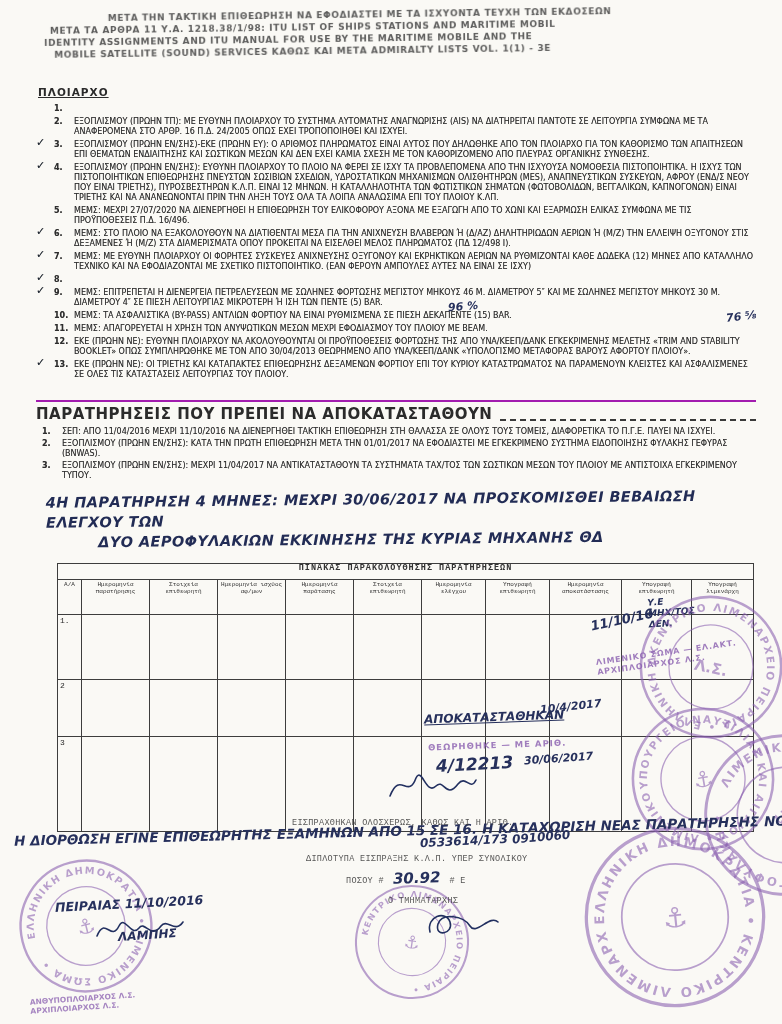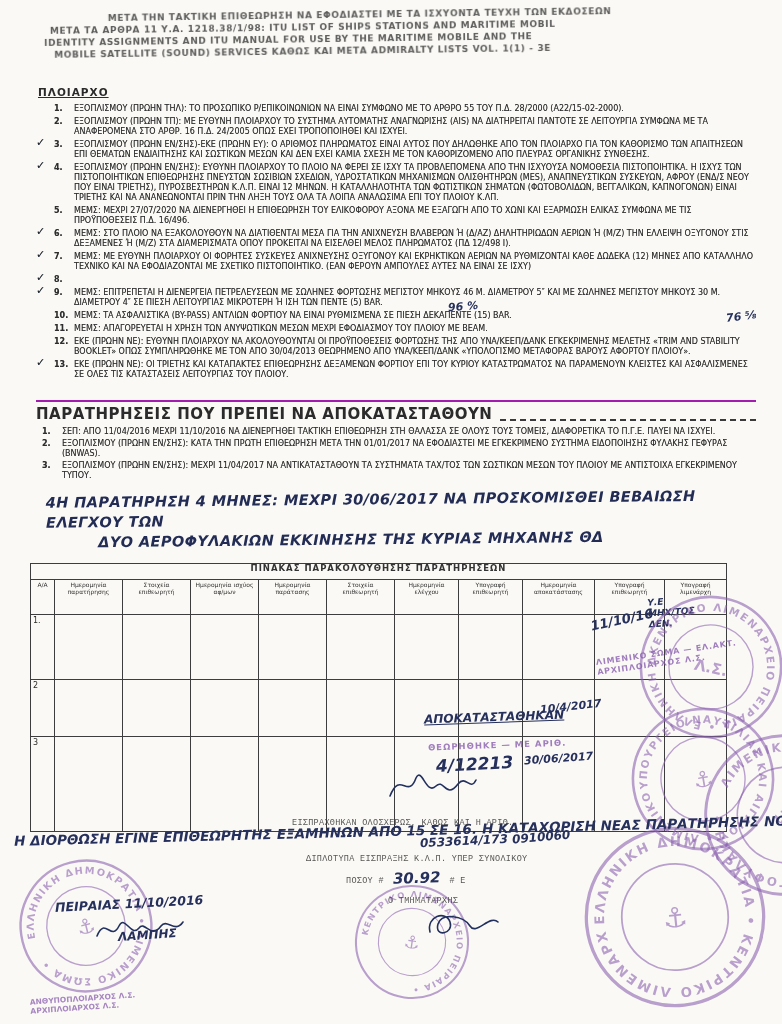--- a/index.html
+++ b/index.html
@@ -22,21 +22,21 @@
   .obs-head{display:flex;align-items:flex-end;gap:8px;margin:20px 26px 4px 36px;border-top:2px solid #a21caf;padding-top:3px;font-size:15px;font-weight:bold;letter-spacing:.5px;}
   .obs-head::after{content:"";flex:1;border-bottom:2px dashed #3a3a3a;margin-bottom:2px;}
   .obs-list{margin:4px 26px 0 40px;}
   .obs-list .li{margin-bottom:2px;}
   
   .hw{font-family:"DejaVu Sans",sans-serif;font-style:italic;font-weight:600;color:#26305c;display:inline-block;}
   .hw-lines{margin:8px 30px 0 46px;transform:rotate(-0.6deg);}
   .hw-lines div{font-size:14.5px;letter-spacing:.4px;line-height:20px;color:#222c55;font-style:italic;font-weight:600;}
   .hw-lines div:nth-child(2){margin-left:52px;}
   
-  .obs-table{border-collapse:collapse;table-layout:fixed;width:592px;margin:14px 0 0 30px;}
+  .obs-table{border-collapse:collapse;table-layout:fixed;width:592px;margin:14px 0 0 57px;font-family:Liberation Mono, monospace;}
   .obs-table th,.obs-table td{border:1px solid #3d3d3d;padding:1px 2px;vertical-align:top;}
   .obs-table .tt{text-align:center;font-size:8.5px;font-weight:bold;letter-spacing:1px;height:13px;}
   .obs-table thead th{font-size:6px;font-weight:normal;line-height:7px;text-align:center;height:32px;color:#333;}
   .obs-table td{font-size:8px;}
   .r1 td{height:62px;} .r2 td{height:54px;} .r3 td{height:92px;}
   
   .abs{position:absolute;white-space:nowrap;}
   .purple{color:#8a5fb0;font-weight:bold;}
   .stamp{position:absolute;opacity:.58;}
   .stamp .sc{fill:none;stroke:#8a5fb0;stroke-width:2.6;}
@@ -56,21 +56,20 @@
     <div>ΜΕΤΑ ΤΑ ΑΡΘΡΑ 11 Υ.Α. 1218.38/1/98: ITU LIST OF SHIPS STATIONS AND MARITIME MOBIL</div>
     <div>IDENTITY ASSIGNMENTS AND ITU MANUAL FOR USE BY THE MARITIME MOBILE AND THE</div>
     <div>MOBILE SATELLITE (SOUND) SERVICES ΚΑΘΩΣ ΚΑΙ ΜΕΤΑ ADMIRALTY LISTS VOL. 1(1) - 3Ε</div>
   </div>
 
   <div class="sec-title">ΠΛΟΙΑΡΧΟ</div>
   <div class="instr typed">
     <div class="li">
         <span class="chk"></span>
         <span class="num">1.</span>
-        <span>ΕΞΟΠΛΙΣΜΟΥ (ΠΡΩΗΝ ΤΗΛ): ΤΟ ΠΡΟΣΩΠΙΚΟ Ρ/ΕΠΙΚΟΙΝΩΝΙΩΝ ΝΑ ΕΙΝΑΙ ΣΥΜΦΩΝΟ ΜΕ ΤΟ ΑΡΘΡΟ 55 ΤΟΥ Π.Δ. 28/2000 (Α22/15-02-2000).</span>
       </div>
     <div class="li">
         <span class="chk"></span>
         <span class="num">2.</span>
         <span>ΕΞΟΠΛΙΣΜΟΥ (ΠΡΩΗΝ ΤΠ): ΜΕ ΕΥΘΥΝΗ ΠΛΟΙΑΡΧΟΥ ΤΟ ΣΥΣΤΗΜΑ ΑΥΤΟΜΑΤΗΣ ΑΝΑΓΝΩΡΙΣΗΣ (AIS) ΝΑ ΔΙΑΤΗΡΕΙΤΑΙ ΠΑΝΤΟΤΕ ΣΕ ΛΕΙΤΟΥΡΓΙΑ ΣΥΜΦΩΝΑ ΜΕ ΤΑ ΑΝΑΦΕΡΟΜΕΝΑ ΣΤΟ ΑΡΘΡ. 16 Π.Δ. 24/2005 ΟΠΩΣ ΕΧΕΙ ΤΡΟΠΟΠΟΙΗΘΕΙ ΚΑΙ ΙΣΧΥΕΙ.</span>
       </div>
     <div class="li">
         <span class="chk">✓</span>
         <span class="num">3.</span>
         <span>ΕΞΟΠΛΙΣΜΟΥ (ΠΡΩΗΝ ΕΝ/ΣΗΣ)-ΕΚΕ (ΠΡΩΗΝ ΕΥ): Ο ΑΡΙΘΜΟΣ ΠΛΗΡΩΜΑΤΟΣ ΕΙΝΑΙ ΑΥΤΟΣ ΠΟΥ ΔΗΛΩΘΗΚΕ ΑΠΟ ΤΟΝ ΠΛΟΙΑΡΧΟ ΓΙΑ ΤΟΝ ΚΑΘΟΡΙΣΜΟ ΤΩΝ ΑΠΑΙΤΗΣΕΩΝ ΕΠΙ ΘΕΜΑΤΩΝ ΕΝΔΙΑΙΤΗΣΗΣ ΚΑΙ ΣΩΣΤΙΚΩΝ ΜΕΣΩΝ ΚΑΙ ΔΕΝ ΕΧΕΙ ΚΑΜΙΑ ΣΧΕΣΗ ΜΕ ΤΟΝ ΚΑΘΟΡΙΖΟΜΕΝΟ ΑΠΟ ΠΛΕΥΡΑΣ ΟΡΓΑΝΙΚΗΣ ΣΥΝΘΕΣΗΣ.</span>

